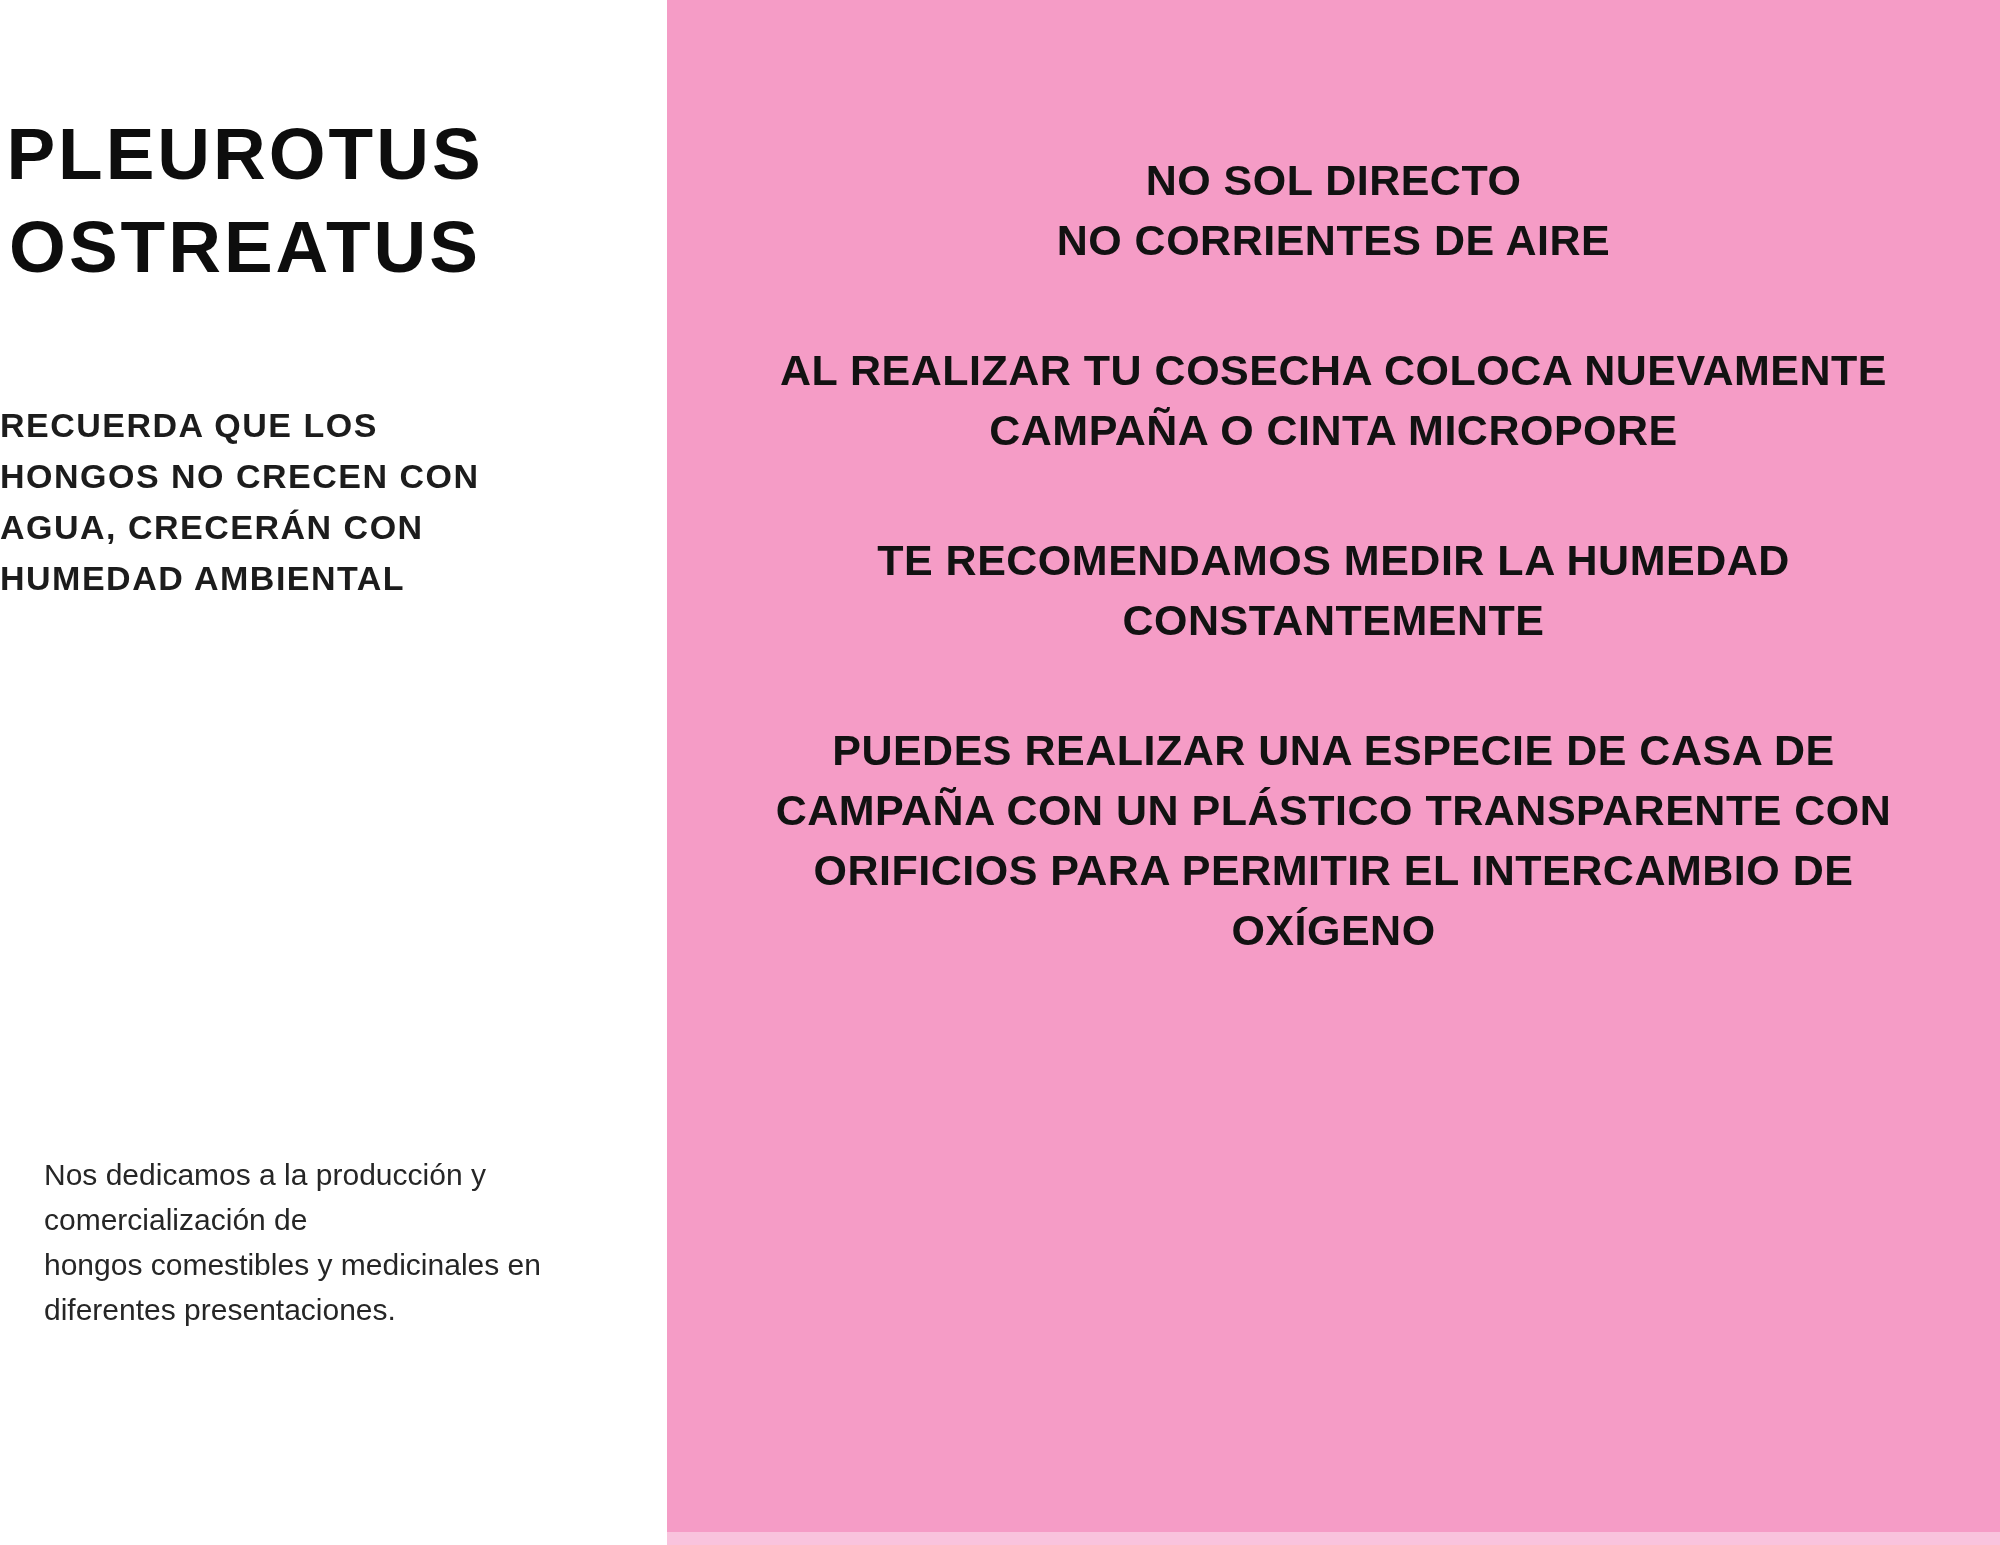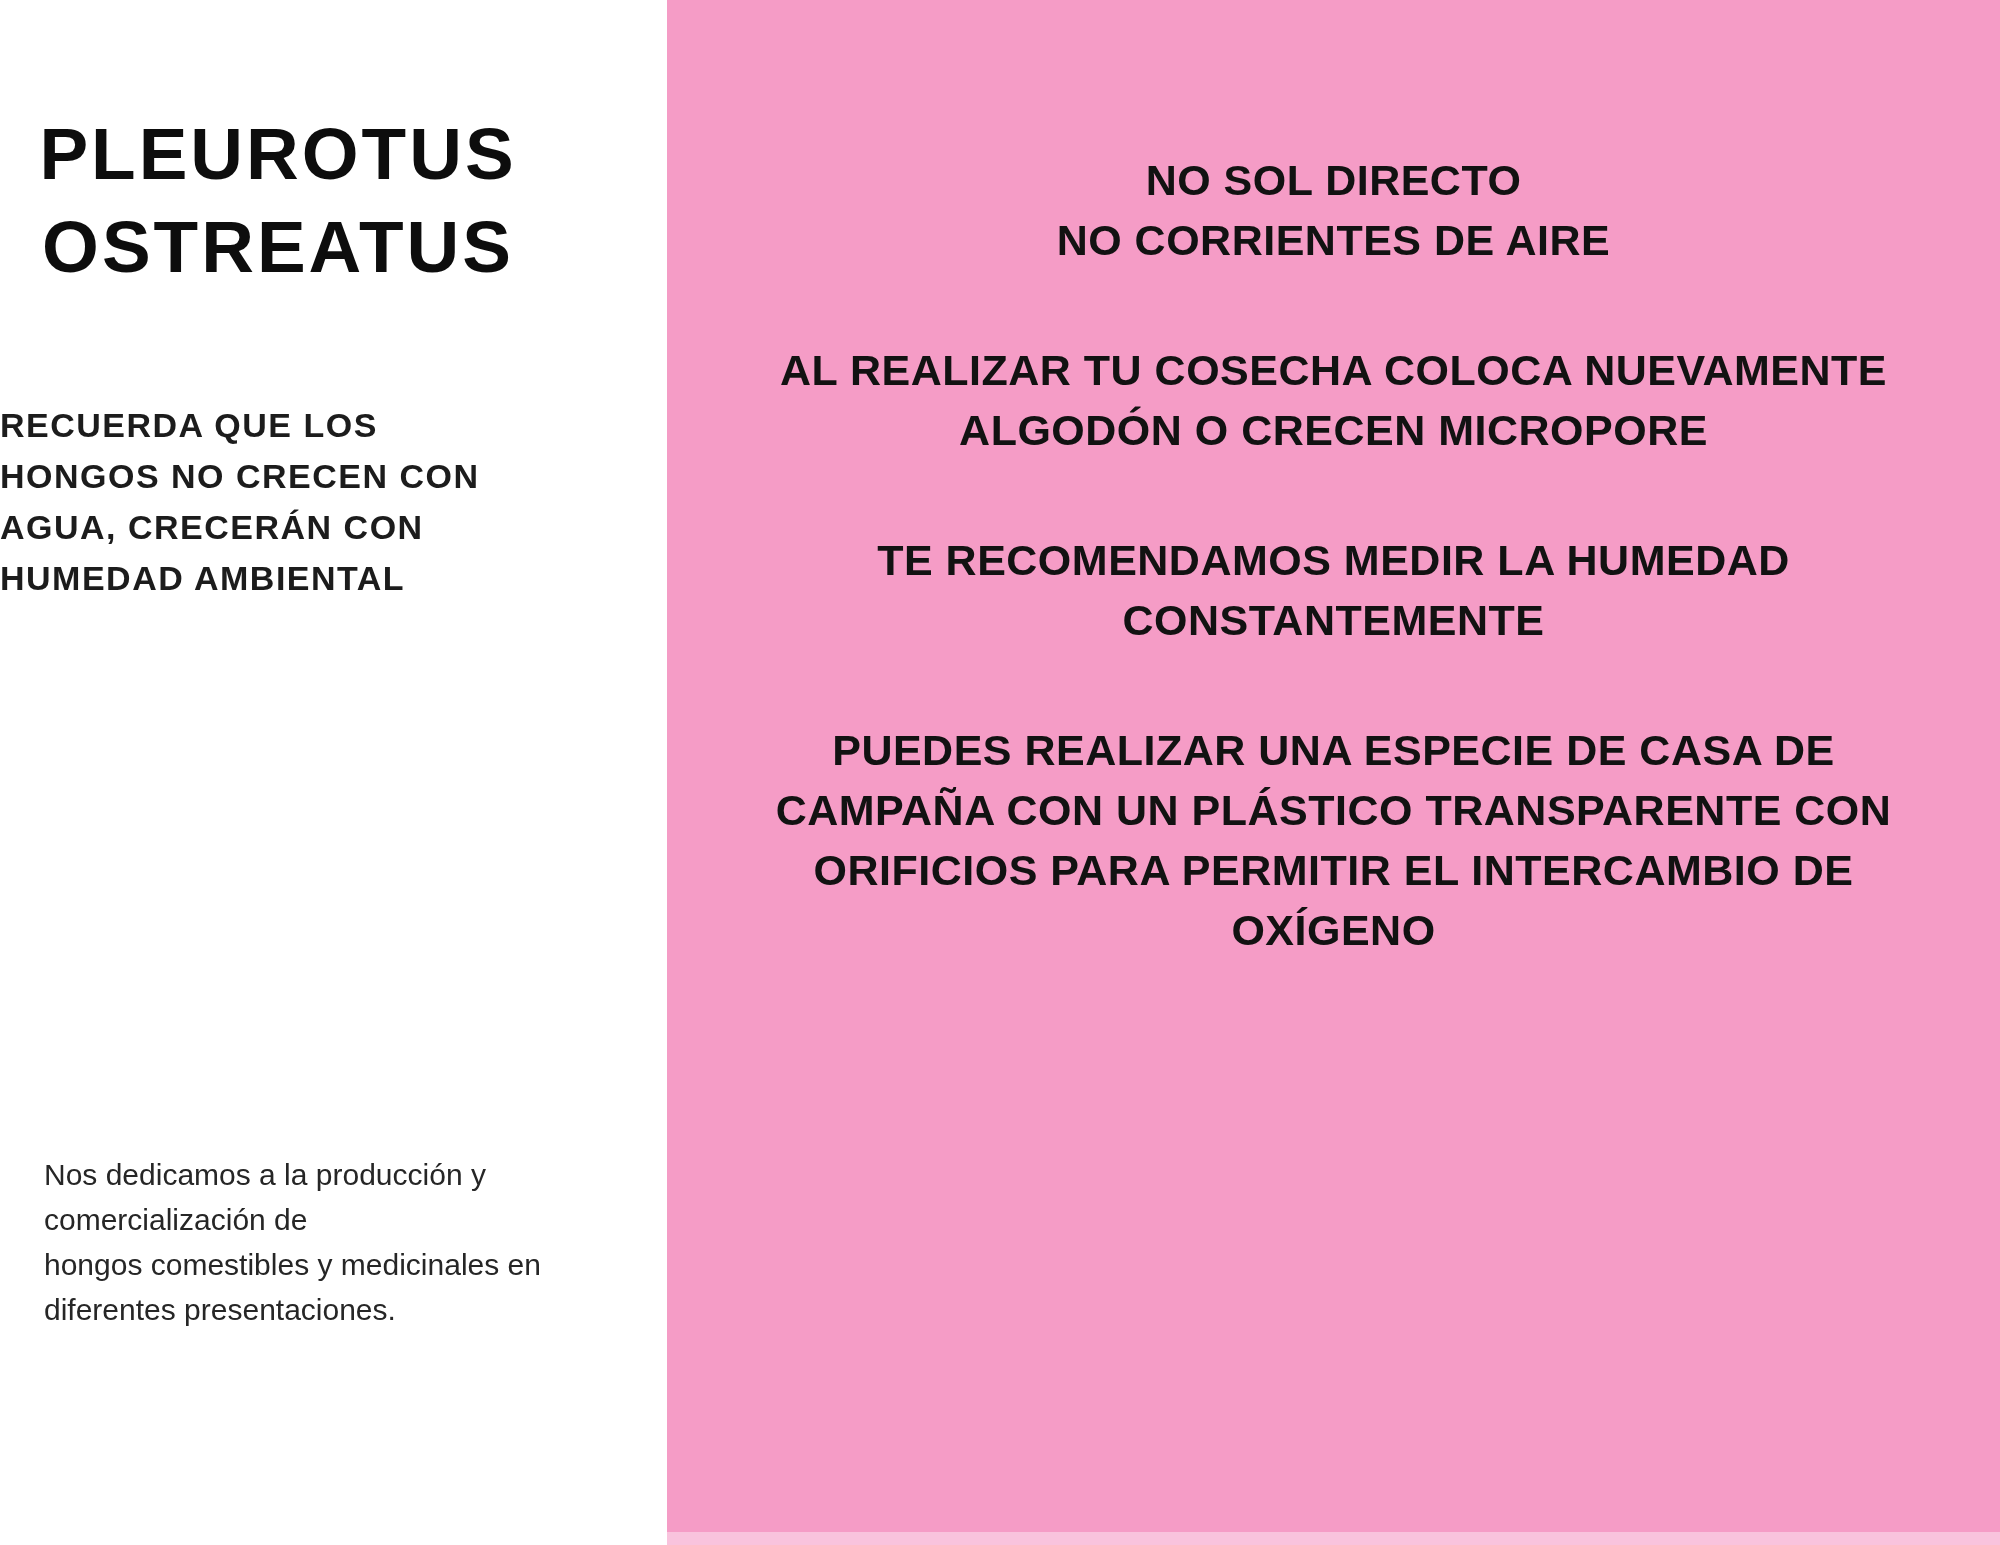--- a/index.html
+++ b/index.html
@@ -12,21 +12,21 @@
   .pre{white-space:pre-line;}
 
   
   .left-col{
     position:absolute;left:0;top:0;width:667px;height:1545px;background:#ffffff;
   }
   .brand-title{
     position:absolute;left:0;top:58px;width:490px;
     text-align:center;
     font-size:73px;line-height:93px;font-weight:800;
-    letter-spacing:3px;color:#0d0d0d;padding-left:33px;
+    letter-spacing:3px;color:#0d0d0d;
   }
   .reminder{
     position:absolute;left:0;top:400px;width:490px;
     font-size:34px;line-height:51px;font-weight:700;
     letter-spacing:1.5px;color:#1c1c1c;
   }
   .about{
     position:absolute;left:44px;top:1152px;width:560px;
     text-align:left;
     font-size:30px;line-height:45px;font-weight:400;
@@ -70,21 +70,21 @@
 hongos comestibles y medicinales en
 diferentes presentaciones.</p>
   </div>
 </div>
 
 <div class="pink-panel">
   <div class="pink-content">
     <p class="tip pre">NO SOL DIRECTO
 NO CORRIENTES DE AIRE</p>
     <p class="tip pre">AL REALIZAR TU COSECHA COLOCA NUEVAMENTE
-ALGODÓN O CRECEN MICROPORE</p>
+CAMPAÑA O CINTA MICROPORE</p>
     <p class="tip pre">TE RECOMENDAMOS MEDIR LA HUMEDAD
 CONSTANTEMENTE</p>
     <p class="tip pre">PUEDES REALIZAR UNA ESPECIE DE CASA DE
 CAMPAÑA CON UN PLÁSTICO TRANSPARENTE CON
 ORIFICIOS PARA PERMITIR EL INTERCAMBIO DE
 OXÍGENO</p>
   </div>
 
 </div>
 

